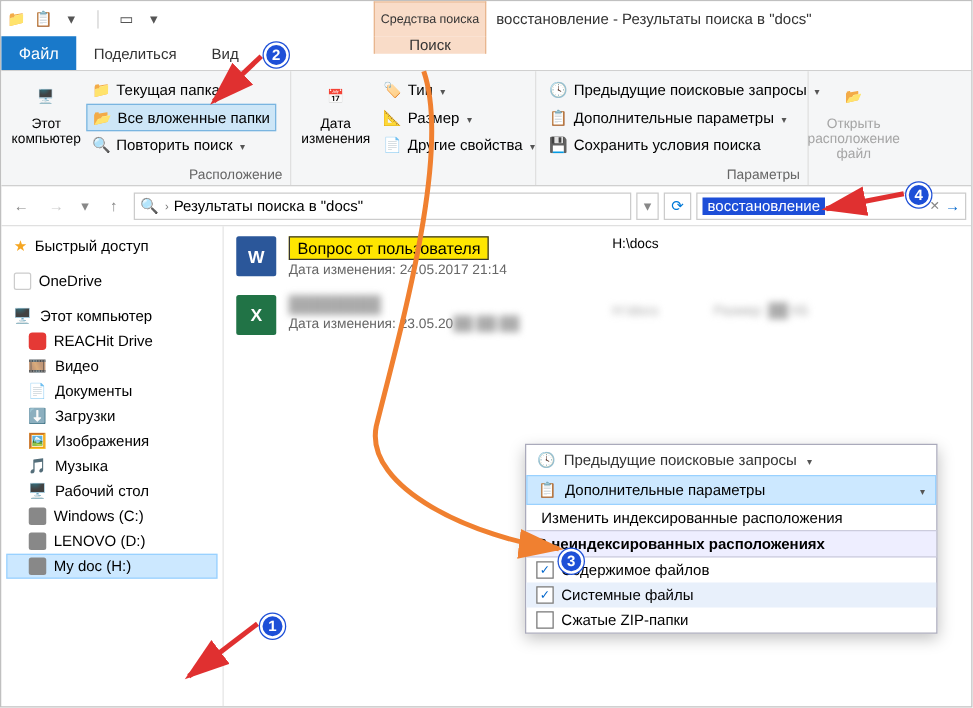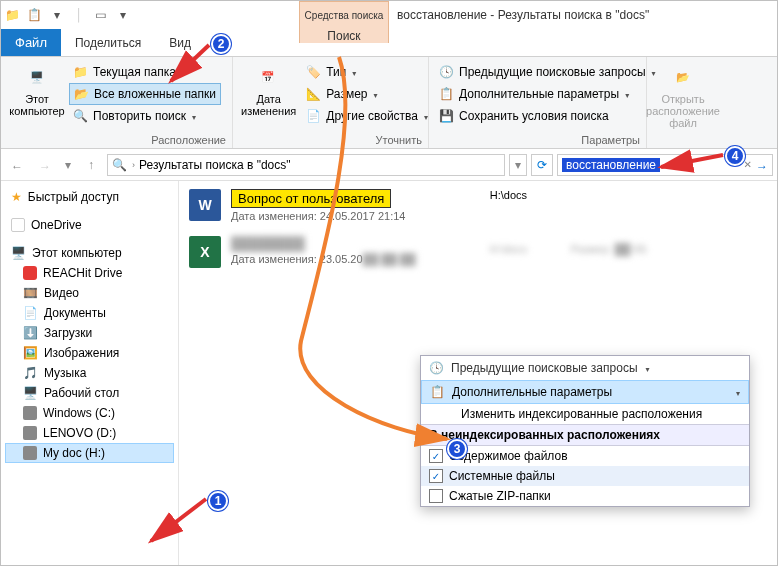--- a/index.html
+++ b/index.html
@@ -349,21 +349,20 @@
           <span>Размер</span>
           <span class="chev"></span>
         </div>
         <div class="small-btn">
           <span class="ico">📄</span>
           <span>Другие свойства</span>
           <span class="chev"></span>
         </div>
       </div>
     </div>
-    <div class="group-label">Уточнить</div>
   </div>
 
   <div class="ribbon-group" style="width:218px">
     <div class="group-body">
       <div class="stack">
         <div class="small-btn">
           <span class="ico">🕓</span>
           <span>Предыдущие поисковые запросы</span>
           <span class="chev"></span>
         </div>
@@ -511,21 +510,21 @@
   <div class="hdr">
     <span class="ico">🕓</span>
     <span>Предыдущие поисковые запросы</span>
     <span class="chev"></span>
   </div>
   <div class="row highlight-row">
     <span class="ico">📋</span>
     <span>Дополнительные параметры</span>
     <span class="chev" style="margin-left:auto"></span>
   </div>
-  <div class="row" style="padding-left:40px">
+  <div class="row" style="padding-left:12px">
     <span>Изменить индексированные расположения</span>
   </div>
   <div class="section-title">В неиндексированных расположениях</div>
   <div class="row">
     <span class="chk">✓</span>
     <span>Содержимое файлов</span>
   </div>
   <div class="row" style="background:#e8f0fb">
     <span class="chk">✓</span>
     <span>Системные файлы</span>

